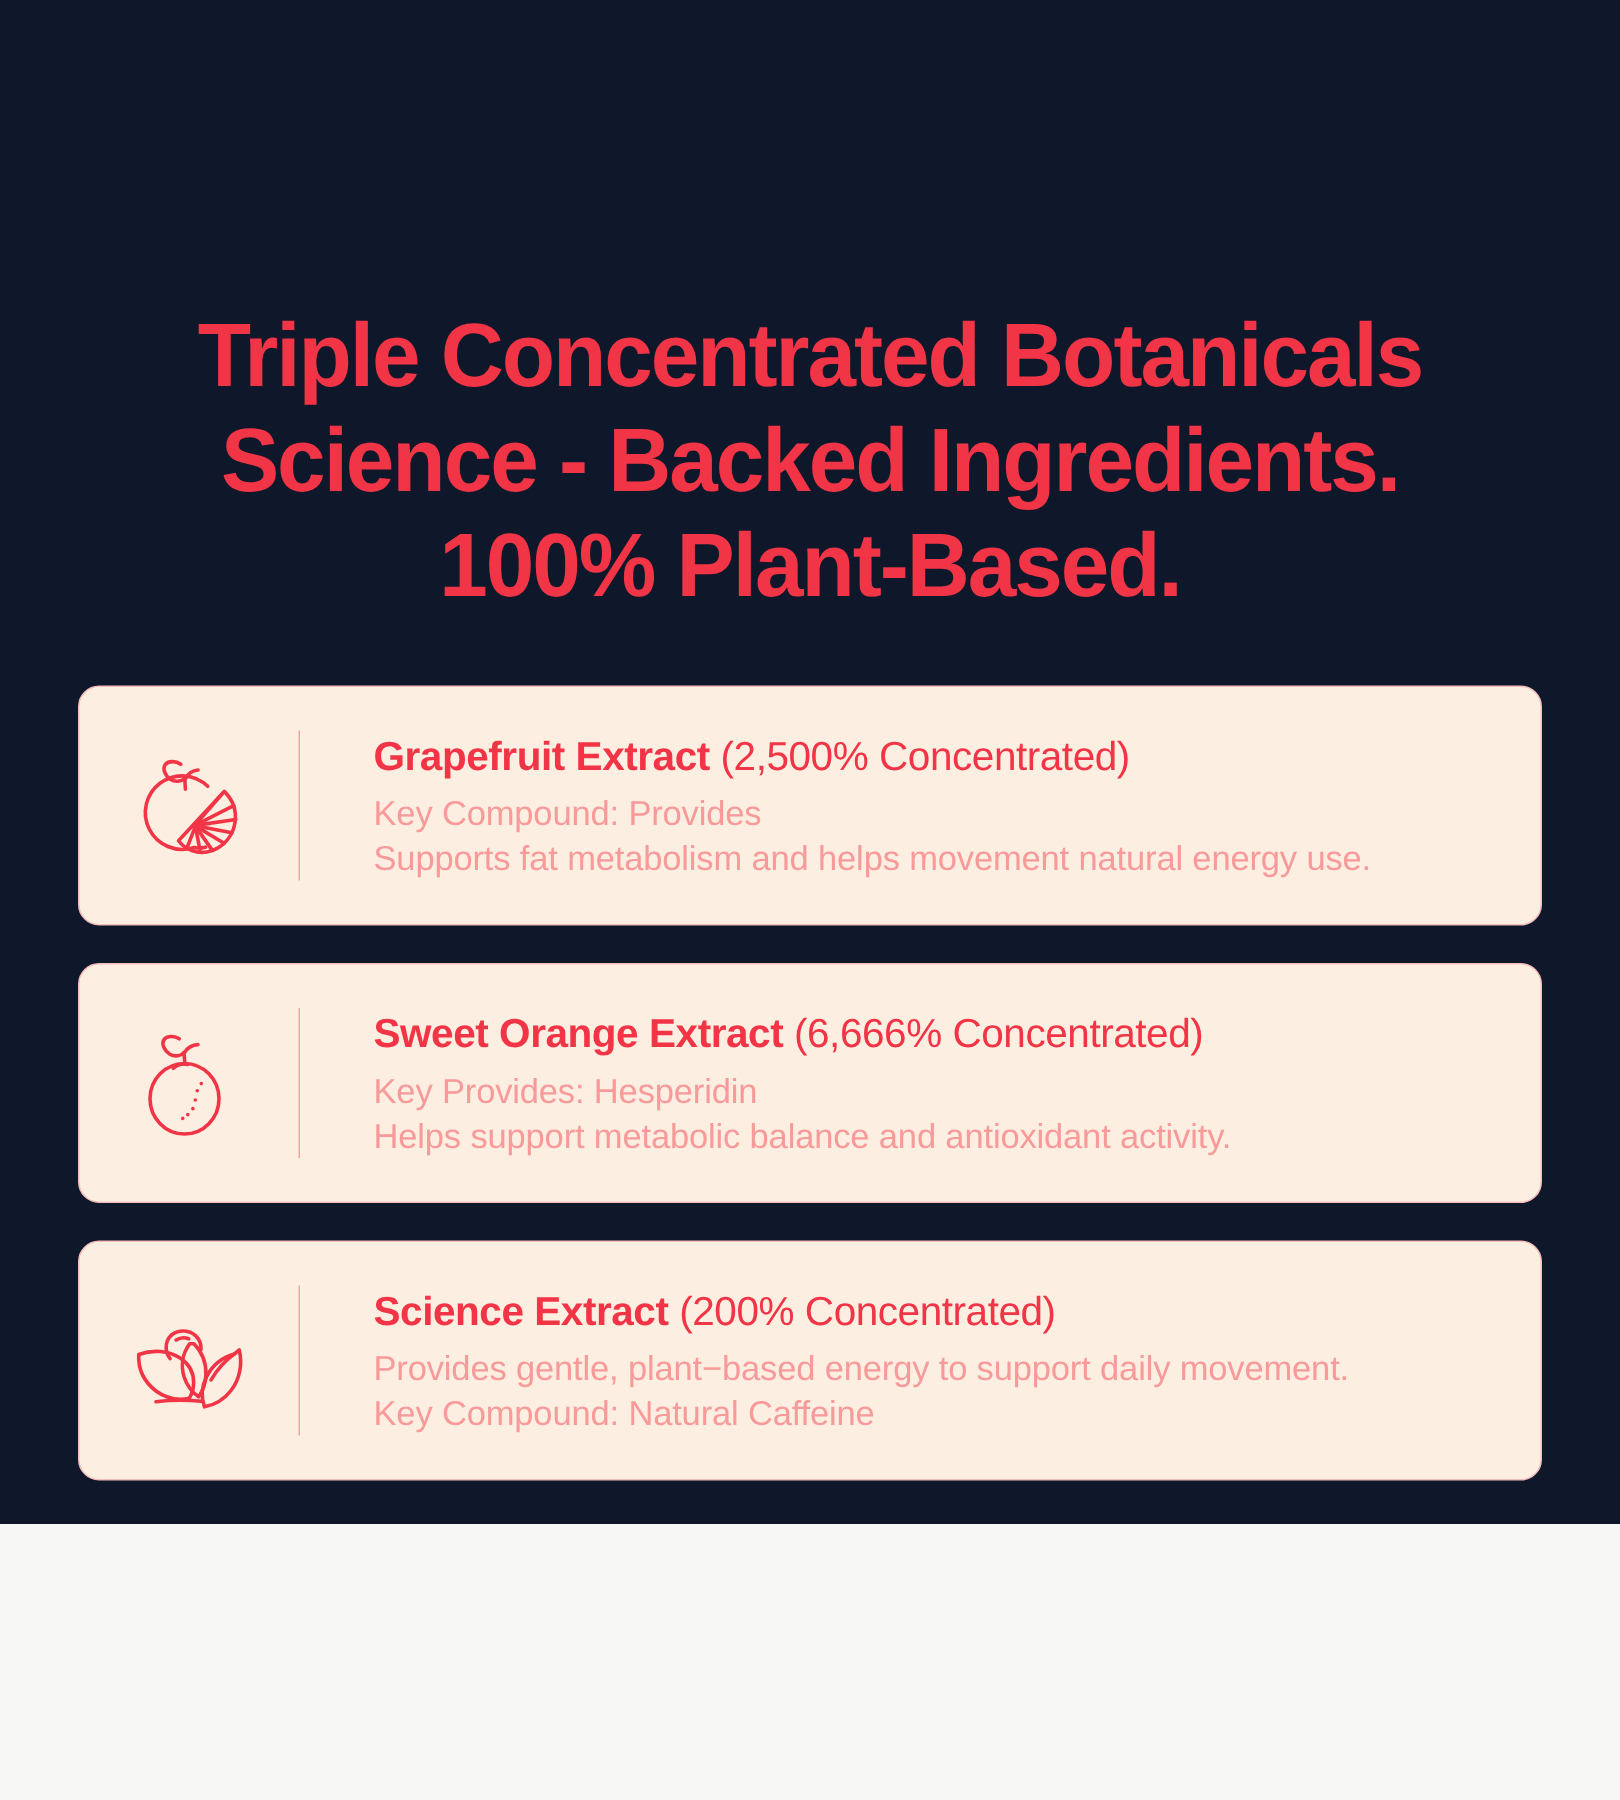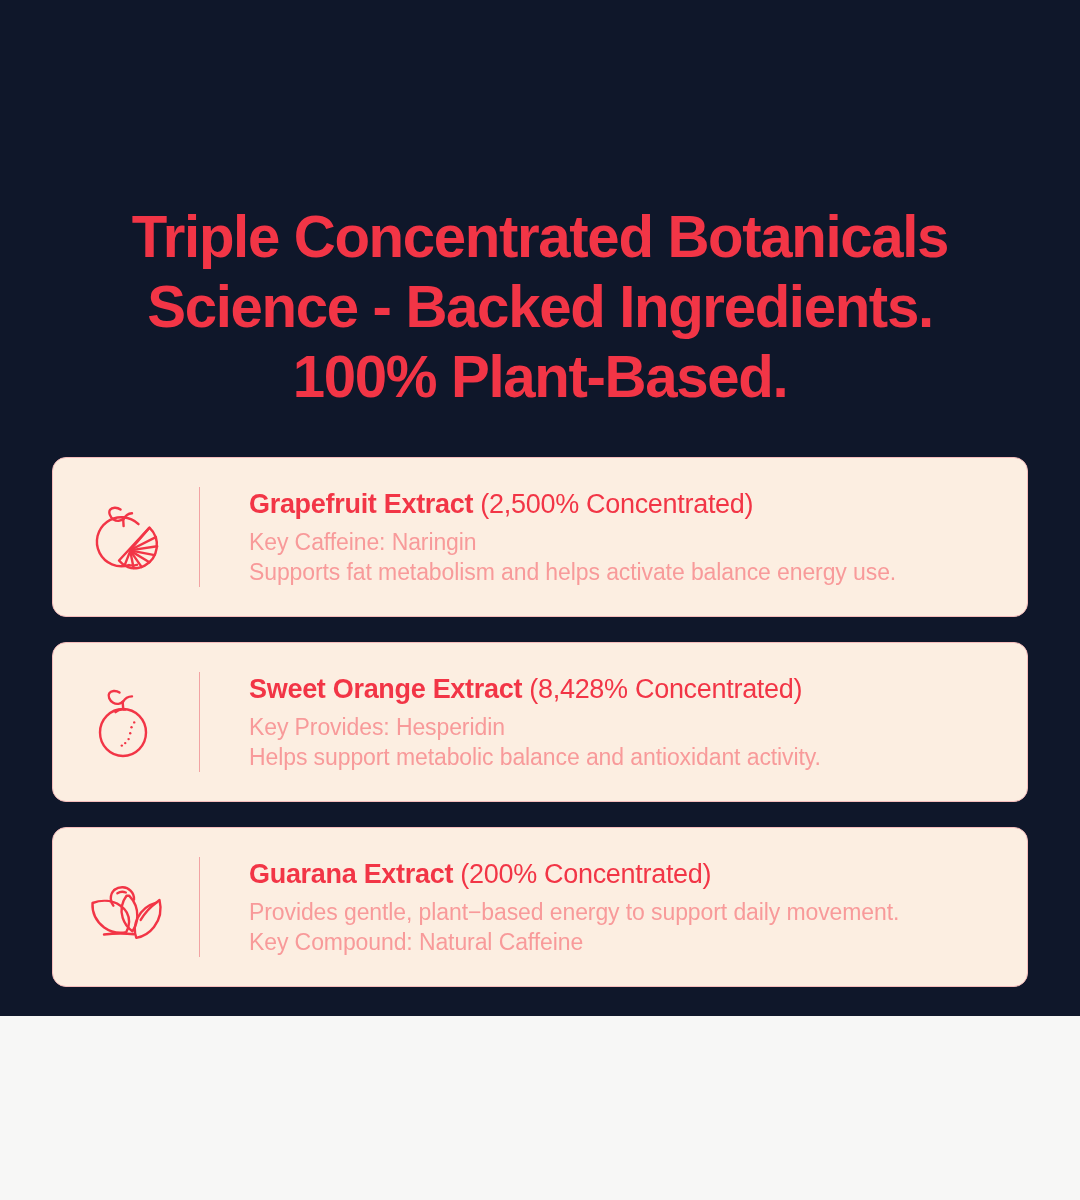--- a/index.html
+++ b/index.html
@@ -140,22 +140,22 @@
           <path d="M55.6 69.9L44.8 54.6"></path>
           <path d="M47.6 71.1L44.4 54.8"></path>
           <path d="M38.6 68.4l5.4-13.8"></path>
         </svg>
       </div>
       <div class="card-divider"></div>
       <div class="card-body">
         <div class="card-title">
           <span class="name">Grapefruit Extract</span><span class="conc"> (2,500% Concentrated)</span>
         </div>
-        <div class="card-line">Key Caffeine: Naringin</div>
-        <div class="card-line">Supports fat metabolism and helps activate balance energy use.</div>
+        <div class="card-line">Key Compound: Provides</div>
+        <div class="card-line">Supports fat metabolism and helps movement natural energy use.</div>
       </div>
     </div>
 
     <div class="card">
       <div class="card-icon">
         <svg width="72" height="80" viewBox="0 0 72 80" fill="none" stroke="#F23546" stroke-width="2.4" stroke-linecap="round" stroke-linejoin="round">
 
           <path d="M29.5 10.5c-3.6-2.4-8.7-1.8-10.3 0.8-1.6 2.6 0.3 7.3 4 9.5 3.4 2 7.6 1.1 9.4-1.1"></path>
 
           <path d="M33 19.8c1.9-3.3 5.3-5.3 9-5.4"></path>
@@ -169,21 +169,21 @@
           <path d="M40.2 51.3h0.01"></path>
           <path d="M38.6 57.1h0.01"></path>
           <path d="M35.2 61.1h0.01"></path>
           <path d="M44.2 40.4h0.01"></path>
           <path d="M31.8 63.6h0.01"></path>
         </svg>
       </div>
       <div class="card-divider"></div>
       <div class="card-body">
         <div class="card-title">
-          <span class="name">Sweet Orange Extract</span><span class="conc"> (8,428% Concentrated)</span>
+          <span class="name">Sweet Orange Extract</span><span class="conc"> (6,666% Concentrated)</span>
         </div>
         <div class="card-line">Key Provides: Hesperidin</div>
         <div class="card-line">Helps support metabolic balance and antioxidant activity.</div>
       </div>
     </div>
 
     <div class="card">
       <div class="card-icon">
         <svg width="84" height="80" viewBox="0 0 84 80" fill="none" stroke="#F23546" stroke-width="2.4" stroke-linecap="round" stroke-linejoin="round">
 
@@ -197,21 +197,21 @@
 
           <path d="M75.5 33c2.3 9.4 0.3 19.5-5.5 27-4.4 5.7-10.7 9.6-17.7 10.9-2.3-6.6-1.8-14 1.4-20.2 3.8-7.4 10.6-12.9 18.6-15.1l3.2-2.6z"></path>
           <path d="M72.6 35.4c-6.5 4.6-11.9 10.6-15.9 17.5"></path>
 
           <path d="M20 67.5c10-1.2 20.1-1.3 30.1-0.3"></path>
         </svg>
       </div>
       <div class="card-divider"></div>
       <div class="card-body">
         <div class="card-title">
-          <span class="name">Guarana Extract</span><span class="conc"> (200% Concentrated)</span>
+          <span class="name">Science Extract</span><span class="conc"> (200% Concentrated)</span>
         </div>
         <div class="card-line">Provides gentle, plant−based energy to support daily movement.</div>
         <div class="card-line">Key Compound: Natural Caffeine</div>
       </div>
     </div>
 
   </div>
 </div>
 
 </body></html>

